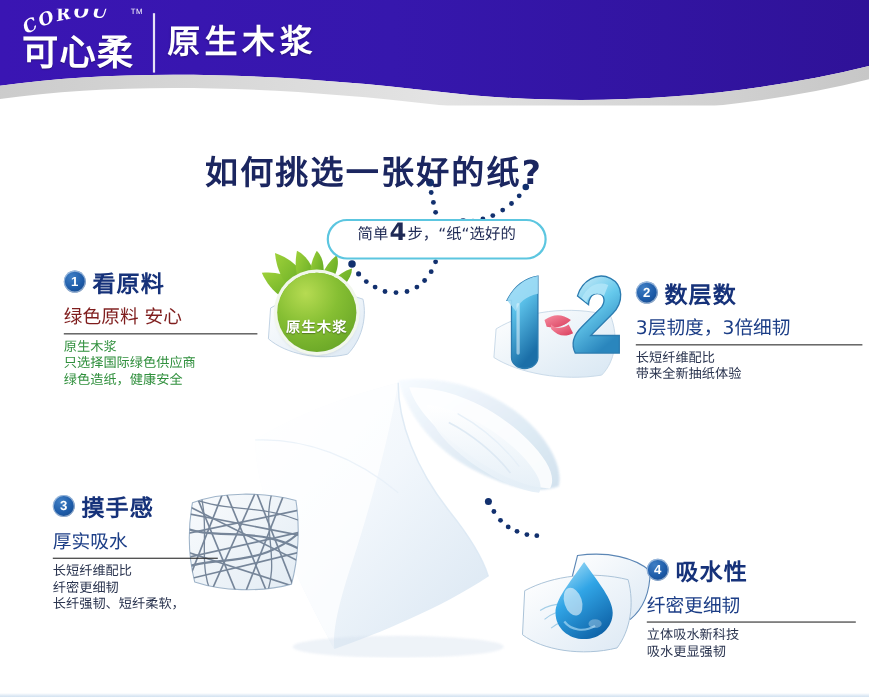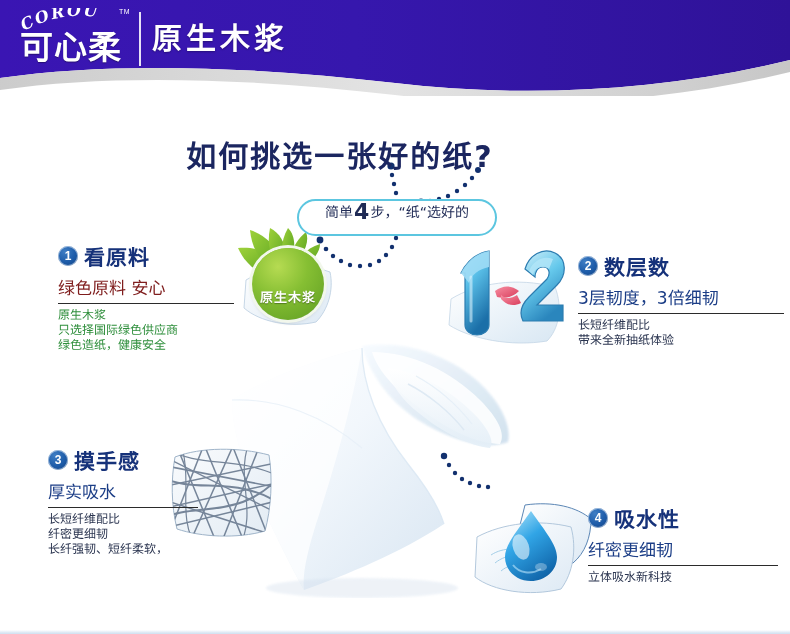--- a/index.html
+++ b/index.html
@@ -579,18 +579,19 @@
   
   <div class="info right" id="info4">
     <div class="info-head">
       <span class="badge">4</span>
       <span class="info-title">吸水性</span>
     </div>
     <div class="info-sub sub-blue">纤密更细韧</div>
     <div class="info-rule"></div>
     <div class="info-body body-dark">
       <div>立体吸水新科技</div>
+      <div>吸水更显强韧</div>
     </div>
   </div>
 
   <div class="bottom-rule"></div>
 
 </div>
 
 </body></html>

